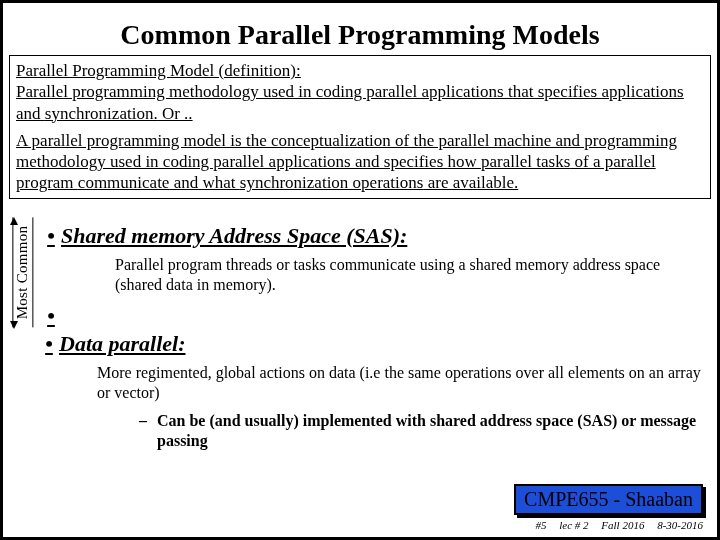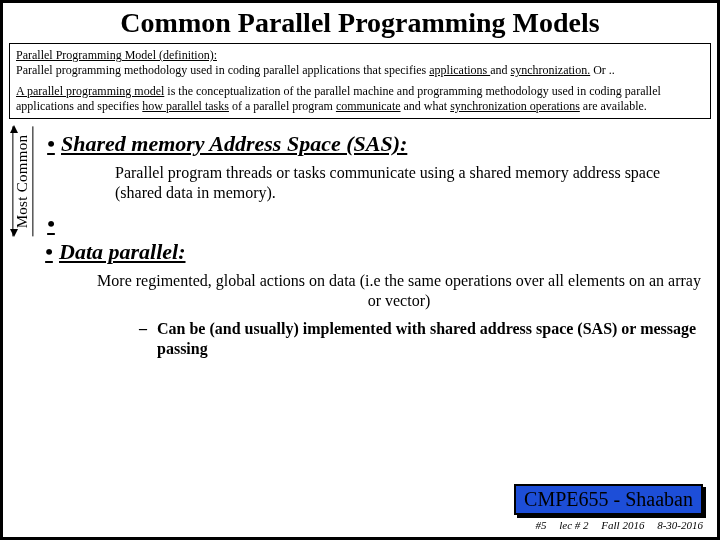--- a/index.html
+++ b/index.html
@@ -8,35 +8,36 @@
     height: 540px;
     background: #fff;
     font-family: "Times New Roman", Times, serif;
     color: #000;
     position: relative;
   }
   .slide {
     width: 720px;
     height: 540px;
     border: 3px solid #000;
-    padding: 4px 6px 6px 6px;
+    padding: 16px 6px 6px 6px;
     position: relative;
   }
   .title {
     font-size: 28px;
     font-weight: bold;
     text-align: center;
     margin-bottom: 4px;
   }
   .defbox {
     border: 1.5px solid #000;
     padding: 4px 6px;
-    font-size: 12px;
+    font-size: 17px;
     line-height: 1.25;
-    margin-bottom: 6px;
+    margin-bottom: 18px;
+    text-decoration: underline;
   }
   .defbox .u { text-decoration: underline; }
   .defbox .para2 { margin-top: 6px; }
   .content-row {
     display: flex;
     align-items: stretch;
   }
   .mc-col {
     width: 28px;
     position: relative;
@@ -168,21 +169,21 @@
         <span class="dot">•</span>
       </div>
     </div>
   </div>
 
   <div class="third-block">
     <div class="b1">
       <span class="dot">•</span>
       <span class="txt">Data parallel:</span>
     </div>
-    <div class="b2" style="margin-left:58px;text-align:center;">More regimented, global actions on data (i.e the same operations over all elements on an array or vector)</div>
+    <div class="b2" style="margin-left:58px;">More regimented, global actions on data (i.e the same operations over all elements on an array or vector)</div>
     <div class="b3">
       <span class="dash">–</span>
       <span>Can be (and usually) implemented with shared address space (SAS) or message passing</span>
     </div>
   </div>
 
   <div class="footer-box">CMPE655 - Shaaban</div>
   <div class="footer-line">
     <span class="seg">#5</span>
     <span class="seg">lec # 2</span>

